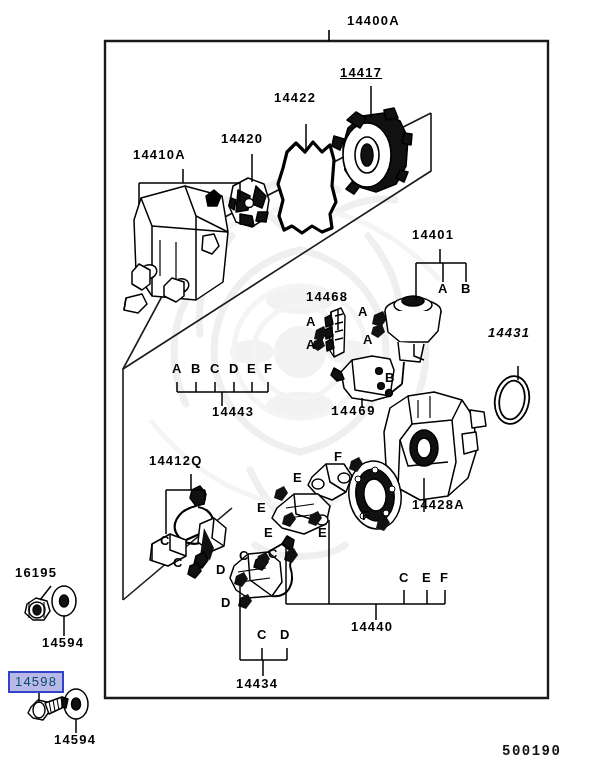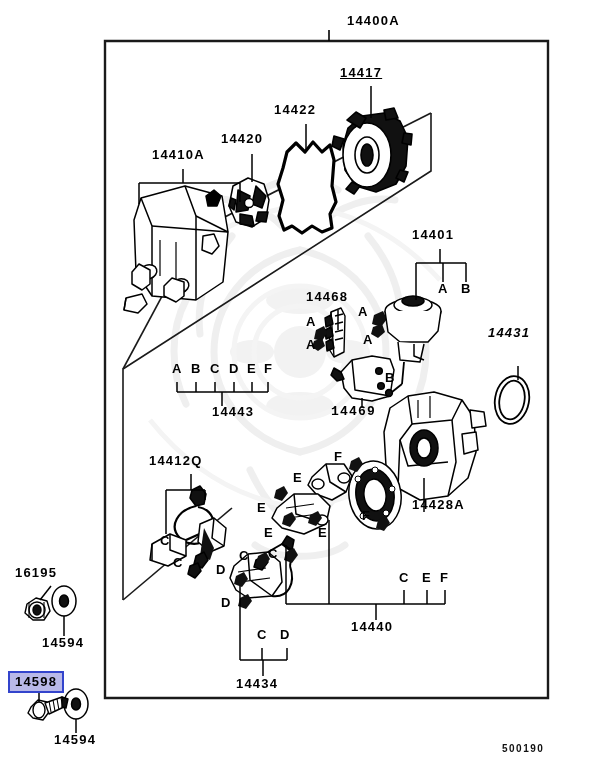--- a/index.html
+++ b/index.html
@@ -16,29 +16,29 @@
     font-family:"Liberation Sans","DejaVu Sans",sans-serif;
     font-weight:bold;
     letter-spacing:1.2px;
     white-space:nowrap;
     line-height:1;
     color:#000;
   }
   .lbl-num{font-size:13px;}
   .lbl-sub{font-size:13px;letter-spacing:0;}
   .lbl-id{
-    font-size:10px;letter-spacing:1.5px;font-weight:bold;color:#111;
+    font-size:14px;letter-spacing:1.5px;font-weight:bold;color:#111;font-family:Liberation Mono, monospace;
   }
   .highlight{
     position:absolute;
     border:2px solid #3344cc;
     background:#b9b9e8;
     padding:2px 5px 3px 5px;
-    font-size:13px;font-weight:bold;letter-spacing:1.2px;
-    color:#000000;line-height:1;
+    font-size:13px;font-weight:normal;letter-spacing:1.2px;
+    color:#0c4a6e;line-height:1;
     box-sizing:border-box;
   }
 </style>
 </head>
 <body>
 
 <div id="stage">
 
   <svg id="svgroot" viewBox="0 0 609 768">
 
@@ -334,23 +334,23 @@
 
       <line x1="39" y1="692" x2="39" y2="702"></line>
 
       <line x1="76" y1="719" x2="76" y2="733"></line>
     </g>
 
   </svg>
 
   <div class="lbl lbl-num" style="left:299px;top:14px;margin-left:48px;">14400A</div>
   <div class="lbl lbl-num" style="left:340px;top:66px;text-decoration:underline;">14417</div>
-  <div class="lbl lbl-num" style="left:274px;top:103px;text-align:right;">14422</div>
+  <div class="lbl lbl-num" style="left:274px;top:91px;text-align:right;">14422</div>
   <div class="lbl lbl-num" style="left:221px;top:132px;">14420</div>
-  <div class="lbl lbl-num" style="left:133px;top:148px;margin-left:19px;">14410A</div>
+  <div class="lbl lbl-num" style="left:133px;top:148px;">14410A</div>
   <div class="lbl lbl-num" style="left:412px;top:228px;">14401</div>
   <div class="lbl lbl-num" style="left:306px;top:290px;">14468</div>
   <div class="lbl lbl-num" style="left:488px;top:326px;font-style:italic;">14431</div>
   <div class="lbl lbl-num" style="left:198px;top:405px;margin-left:14px;">14443</div>
   <div class="lbl lbl-num" style="left:331px;top:405px;font-family:Liberation Mono, monospace;">14469</div>
   <div class="lbl lbl-num" style="left:149px;top:454px;">14412Q</div>
   <div class="lbl lbl-num" style="left:412px;top:498px;">14428A</div>
   <div class="lbl lbl-num" style="left:351px;top:620px;">14440</div>
   <div class="lbl lbl-num" style="left:236px;top:677px;">14434</div>
   <div class="lbl lbl-num" style="left:15px;top:566px;">16195</div>

